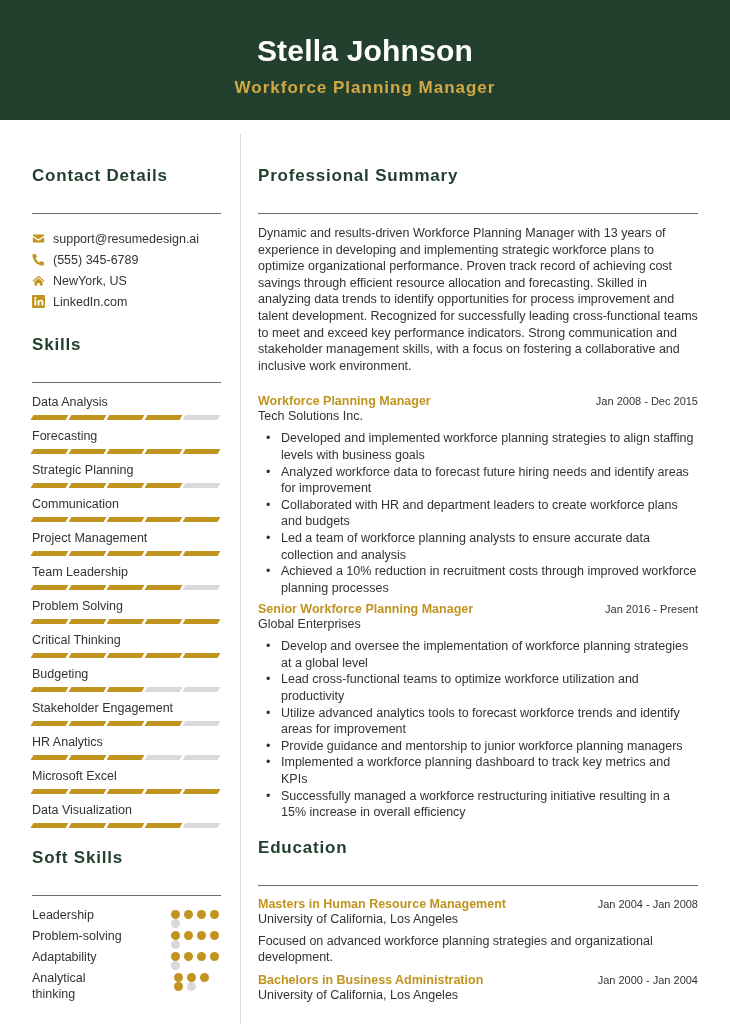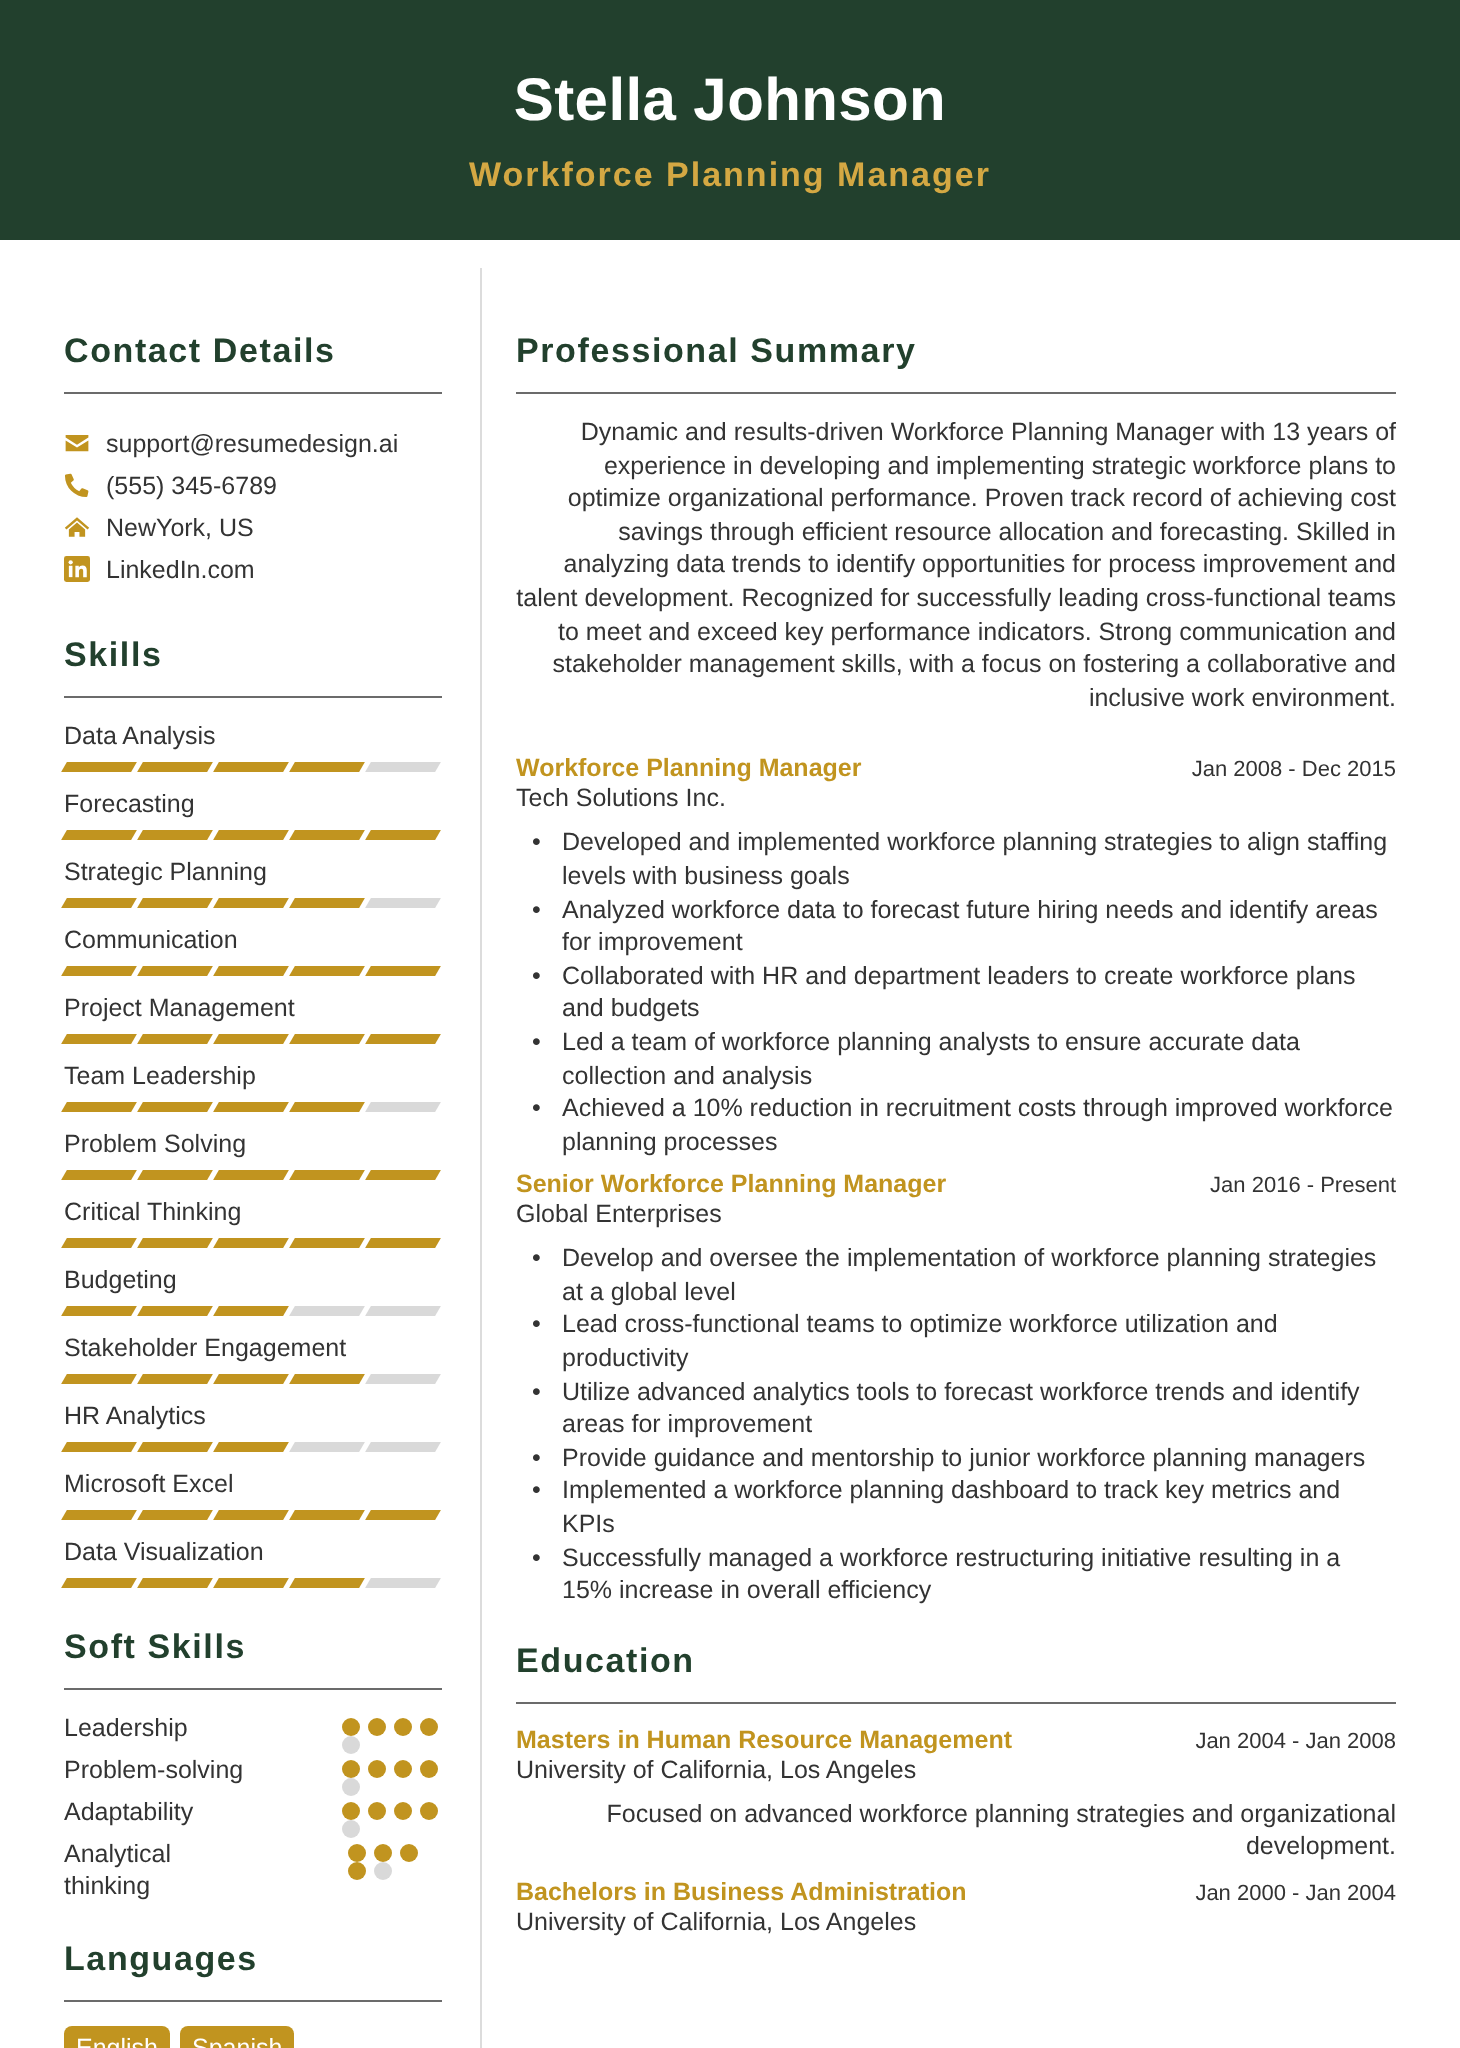--- a/index.html
+++ b/index.html
@@ -21,21 +21,21 @@
 
   .divider-v {
     position: absolute; left: 240px; top: 134px; width: 1px; height: 890px; background: #dcdcdc;
   }
 
   .sidebar { position: absolute; left: 32px; top: 134px; width: 189px; }
   .main { position: absolute; left: 258px; top: 134px; width: 440px; }
 
   .sec-title {
     font-size: 17px; font-weight: bold; color: #22402d; letter-spacing: 0.8px;
-    padding-bottom: 10px; border-bottom: 1.5px solid #6b6b6b;
+    padding-bottom: 27px; border-bottom: 1.5px solid #6b6b6b;
   }
 
   .contact-list { margin-top: 14px; }
   .contact-item { display: flex; align-items: center; height: 21px; font-size: 12.5px; color: #333; }
   .contact-item .ic { width: 13px; height: 13px; margin-right: 8px; display: inline-flex; align-items: center; justify-content: center; }
   .contact-item svg { width: 13px; height: 13px; fill: #c1941f; }
 
   .skill { margin-top: 0; }
   .skill-name { font-size: 12.5px; color: #333; height: 17px; line-height: 17px; }
   .bars { display: flex; gap: 3px; height: 5px; margin-top: 4px; margin-bottom: 8px; }
@@ -47,21 +47,21 @@
   .dots { width: 50px; display: flex; flex-wrap: wrap; gap: 0 4px; margin-top: 3px; }
   .dot { width: 9px; height: 9px; border-radius: 50%; background: #c1941f; }
   .dot.off { background: #d9d9d9; }
 
   .lang-row { display: flex; gap: 5px; margin-top: 12px; }
   .lang {
     background: #c1941f; color: #ffffff; font-size: 12.5px; padding: 3px 6px; border-radius: 4px;
     height: 22px; line-height: 16px;
   }
 
-  .para { font-size: 12.5px; line-height: 16.6px; color: #333; text-align: right; }
+  .para { font-size: 12.5px; line-height: 16.6px; color: #333; }
 
   .job-head { display: flex; justify-content: space-between; align-items: baseline; }
   .job-title { font-size: 12.5px; font-weight: bold; color: #c1941f; }
   .job-date { font-size: 11px; color: #333; }
   .job-company { font-size: 12.5px; color: #333; line-height: 17px; }
   ul.bullets { list-style: none; margin-top: 5px; }
   ul.bullets li { position: relative; padding-left: 23px; font-size: 12.5px; line-height: 16.6px; color: #333; }
   ul.bullets li::before { content: "•"; position: absolute; left: 8px; top: 0; color: #333; }
 </style>
 </head>

